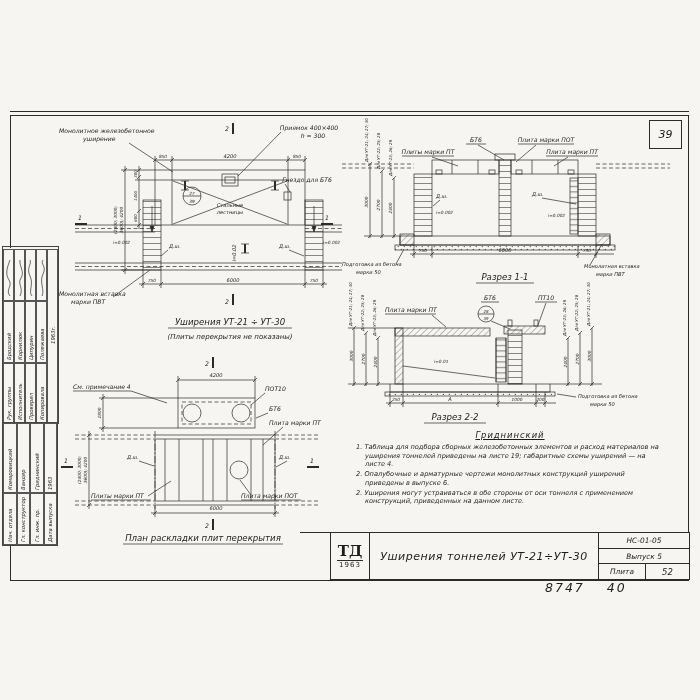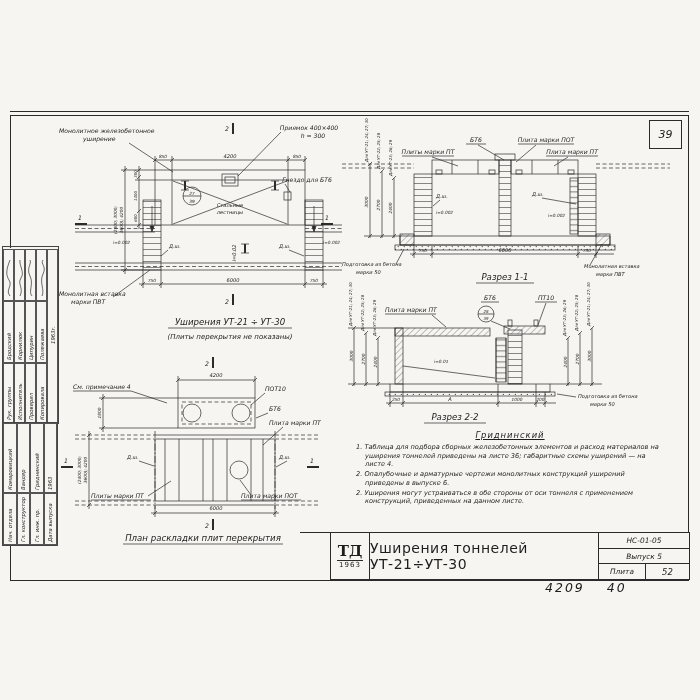--- a/index.html
+++ b/index.html
@@ -30,21 +30,21 @@
   .notes{left:356px;top:430px;width:308px;font-style:italic;}
   .notes-title{text-align:center;font-size:8.4px;text-decoration:underline;margin-bottom:3px;letter-spacing:1px;}
   .note-item{font-size:6.6px;line-height:1.32;padding-left:9px;text-indent:-9px;margin-bottom:1px;}
   #stamp{left:330px;top:532px;width:358px;height:46px;border:1.5px solid #2b2b2b;display:flex;background:#f6f5f1;}
   #stamp-stub{left:300px;top:532px;width:30px;height:0;border-top:1.4px solid #2b2b2b;}
   .stamp-logo{width:38px;border-right:1.2px solid #2b2b2b;display:flex;flex-direction:column;
       align-items:center;justify-content:center;}
   .stamp-logo .td{font-family:"DejaVu Serif",serif;font-weight:bold;font-size:15px;line-height:1;}
   .stamp-logo .yr{font-size:7px;letter-spacing:1px;border-top:1px solid #2b2b2b;margin-top:1px;padding:0 2px;}
   .stamp-title{flex:1;display:flex;align-items:center;justify-content:center;
-      font-size:14px;letter-spacing:0.5px;}
+      font-style:italic;font-size:11px;letter-spacing:0.5px;}
   .stamp-right{width:90px;border-left:1.2px solid #2b2b2b;display:flex;flex-direction:column;font-style:italic;font-size:7.4px;text-align:center;}
   .stamp-row{flex:1;display:flex;align-items:center;justify-content:center;border-bottom:1px solid #2b2b2b;}
   .stamp-row:last-child{border-bottom:none;}
   .stamp-sheet{display:flex;width:100%;height:100%;}
   .stamp-sheet .lbl{width:46px;border-right:1px solid #2b2b2b;display:flex;align-items:center;justify-content:center;}
   .stamp-sheet .num{flex:1;display:flex;align-items:center;justify-content:center;font-size:8.5px;}
   #handwritten{left:545px;top:580px;font-style:italic;font-size:12.5px;letter-spacing:2px;display:flex;gap:22px;}
   .sigwrap{position:absolute;}
   .sigrot{position:absolute;transform-origin:0 0;background:#f6f5f1;}
   .sigtable{display:grid;border:0.9px solid #444;font-style:italic;}
@@ -541,21 +541,21 @@
     </g>
 
     <g>
       <text class="t9 mid" x="148" y="186">План раскладки плит перекрытия</text>
       <line x1="68" y1="189" x2="228" y2="189"></line>
     </g>
   </svg>
 
   <div class="abs notes">
     <div class="notes-title">Гриднинский</div>
-    <div class="note-item">1. Таблица для подбора сборных железобетонных элементов и расход материалов на уширения тоннелей приведены на листе 36; габаритные схемы уширений — на листе 4.</div>
+    <div class="note-item">1. Таблица для подбора сборных железобетонных элементов и расход материалов на уширения тоннелей приведены на листе 19; габаритные схемы уширений — на листе 4.</div>
     <div class="note-item">2. Опалубочные и арматурные чертежи монолитных конструкций уширений приведены в выпуске 6.</div>
     <div class="note-item">2. Уширения могут устраиваться в обе стороны от оси тоннеля с применением конструкций, приведенных на данном листе.</div>
   </div>
 
   <div class="abs" id="stamp-stub"></div>
   <div class="abs" id="stamp">
     <div class="stamp-logo">
       <div class="td">ТД</div>
       <div class="yr">1963</div>
     </div>
@@ -565,21 +565,21 @@
       <div class="stamp-row">Выпуск 5</div>
       <div class="stamp-row">
         <div class="stamp-sheet">
           <div class="lbl">Плита</div>
           <div class="num">52</div>
         </div>
       </div>
     </div>
   </div>
   <div class="abs" id="handwritten">
-    <span>4209</span>
+    <span>8747</span>
     <span>40</span>
   </div>
 
   <div class="sigwrap" style="left:2px;top:248px;width:56px;height:176px;">
     <div class="sigrot" style="width:176px;height:56px;transform:translateY(176px) rotate(-90deg);">
       <div class="sigtable" style="grid-template-columns:60px 62px 52px;grid-auto-rows:11px;width:176px;">
         <div>Рук. группы</div>
         <div>Бродский</div>
         <div>
             <svg width="40" height="8" viewBox="0 0 40 8">

